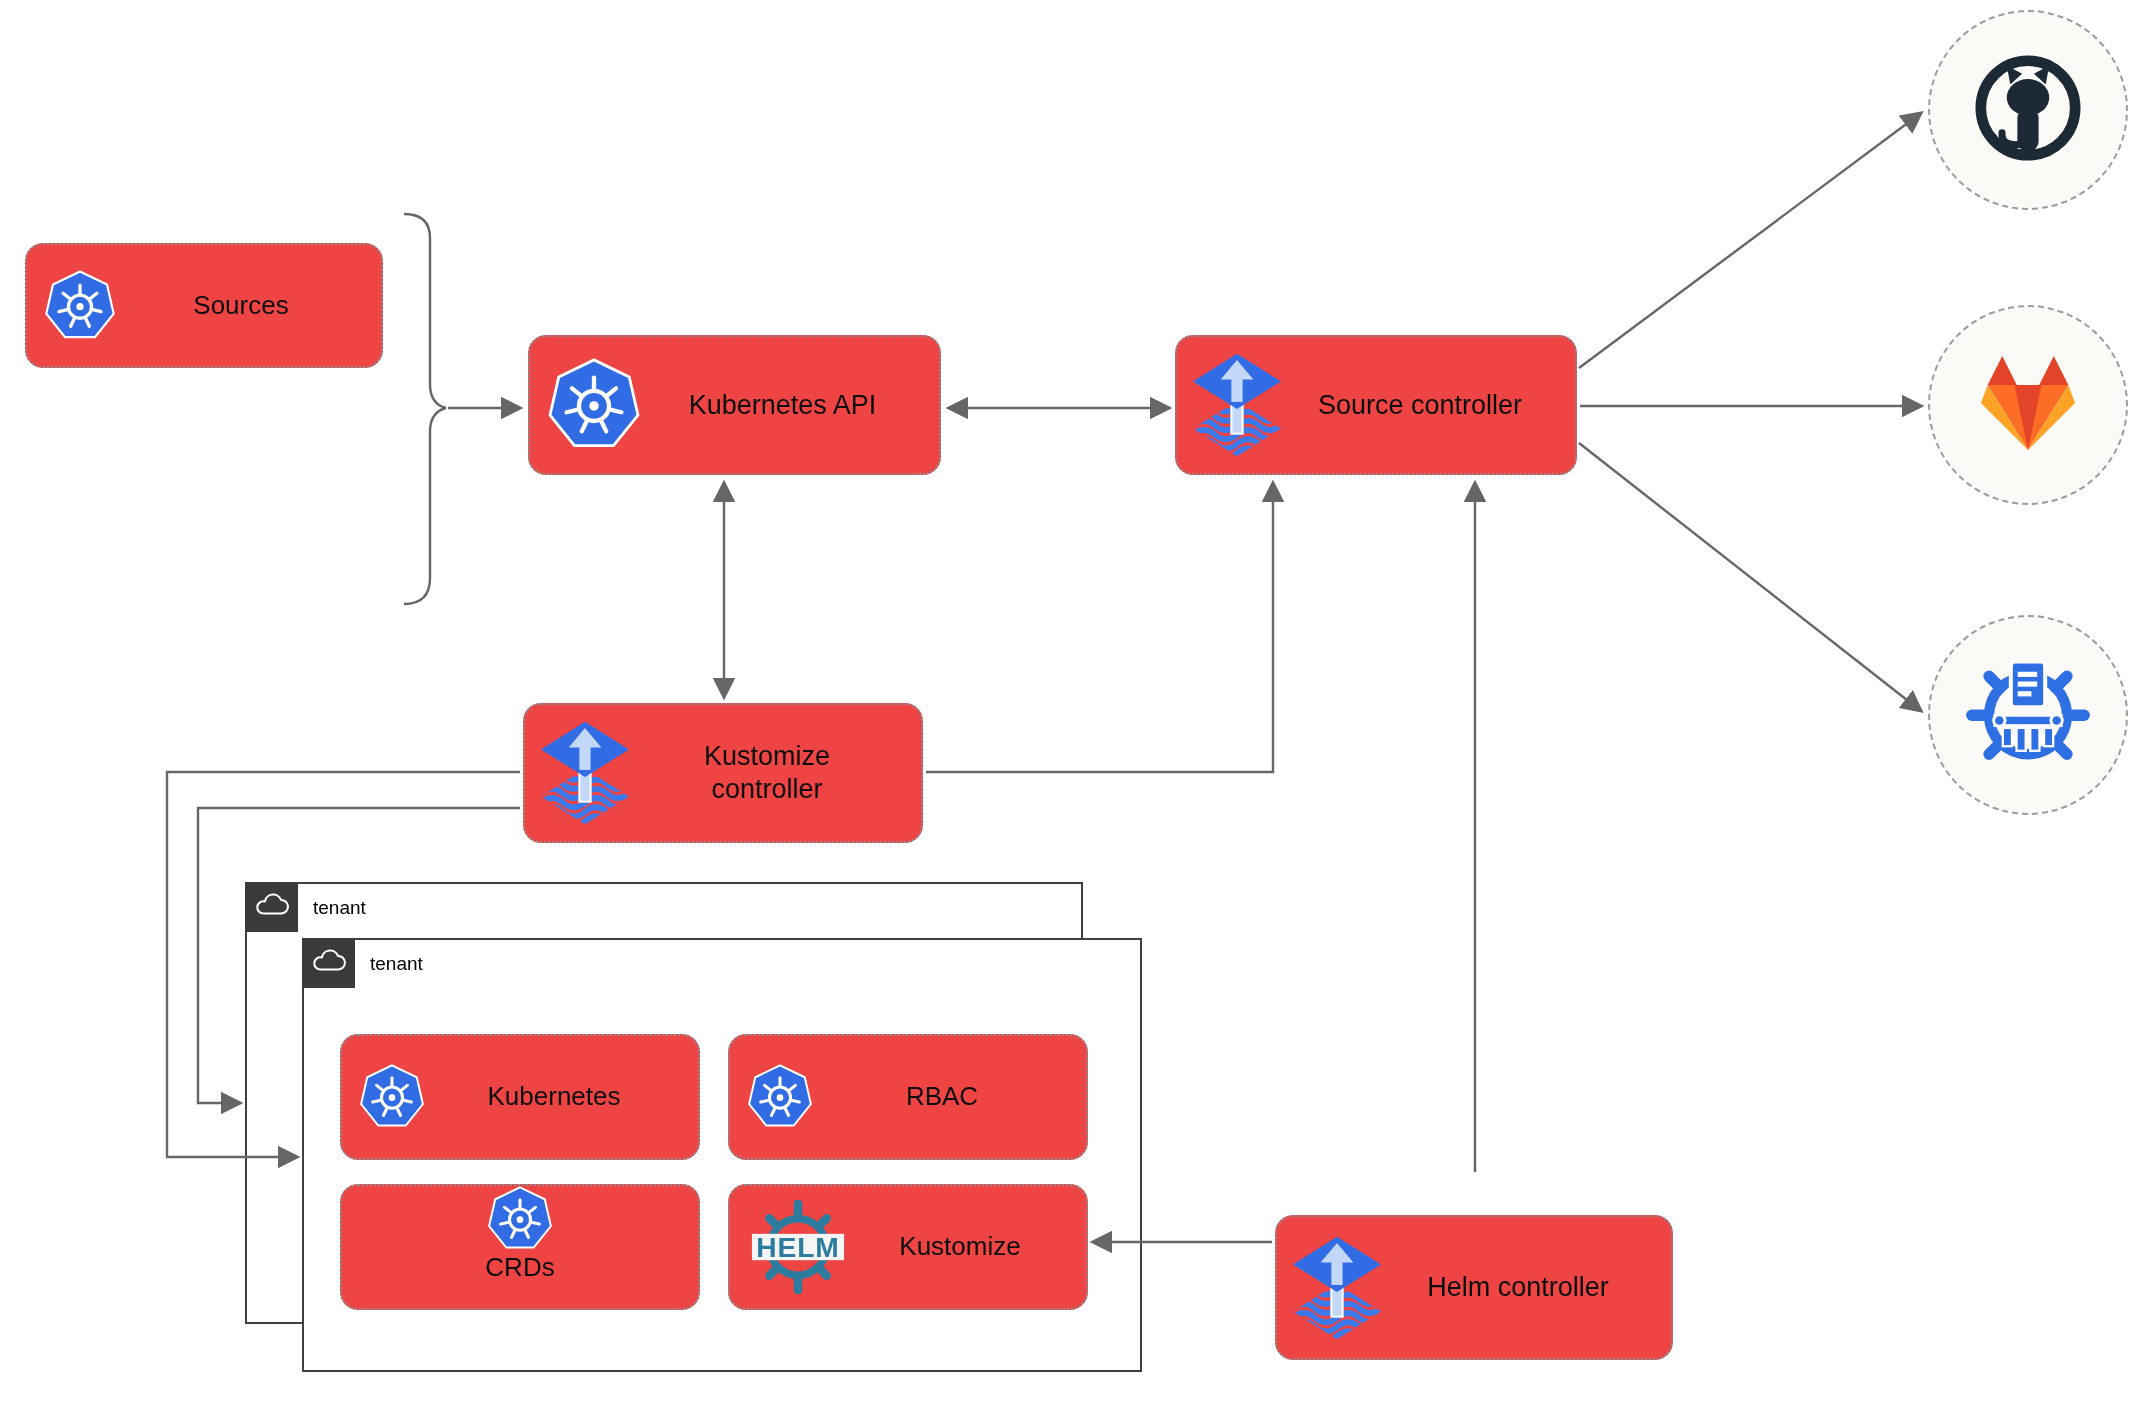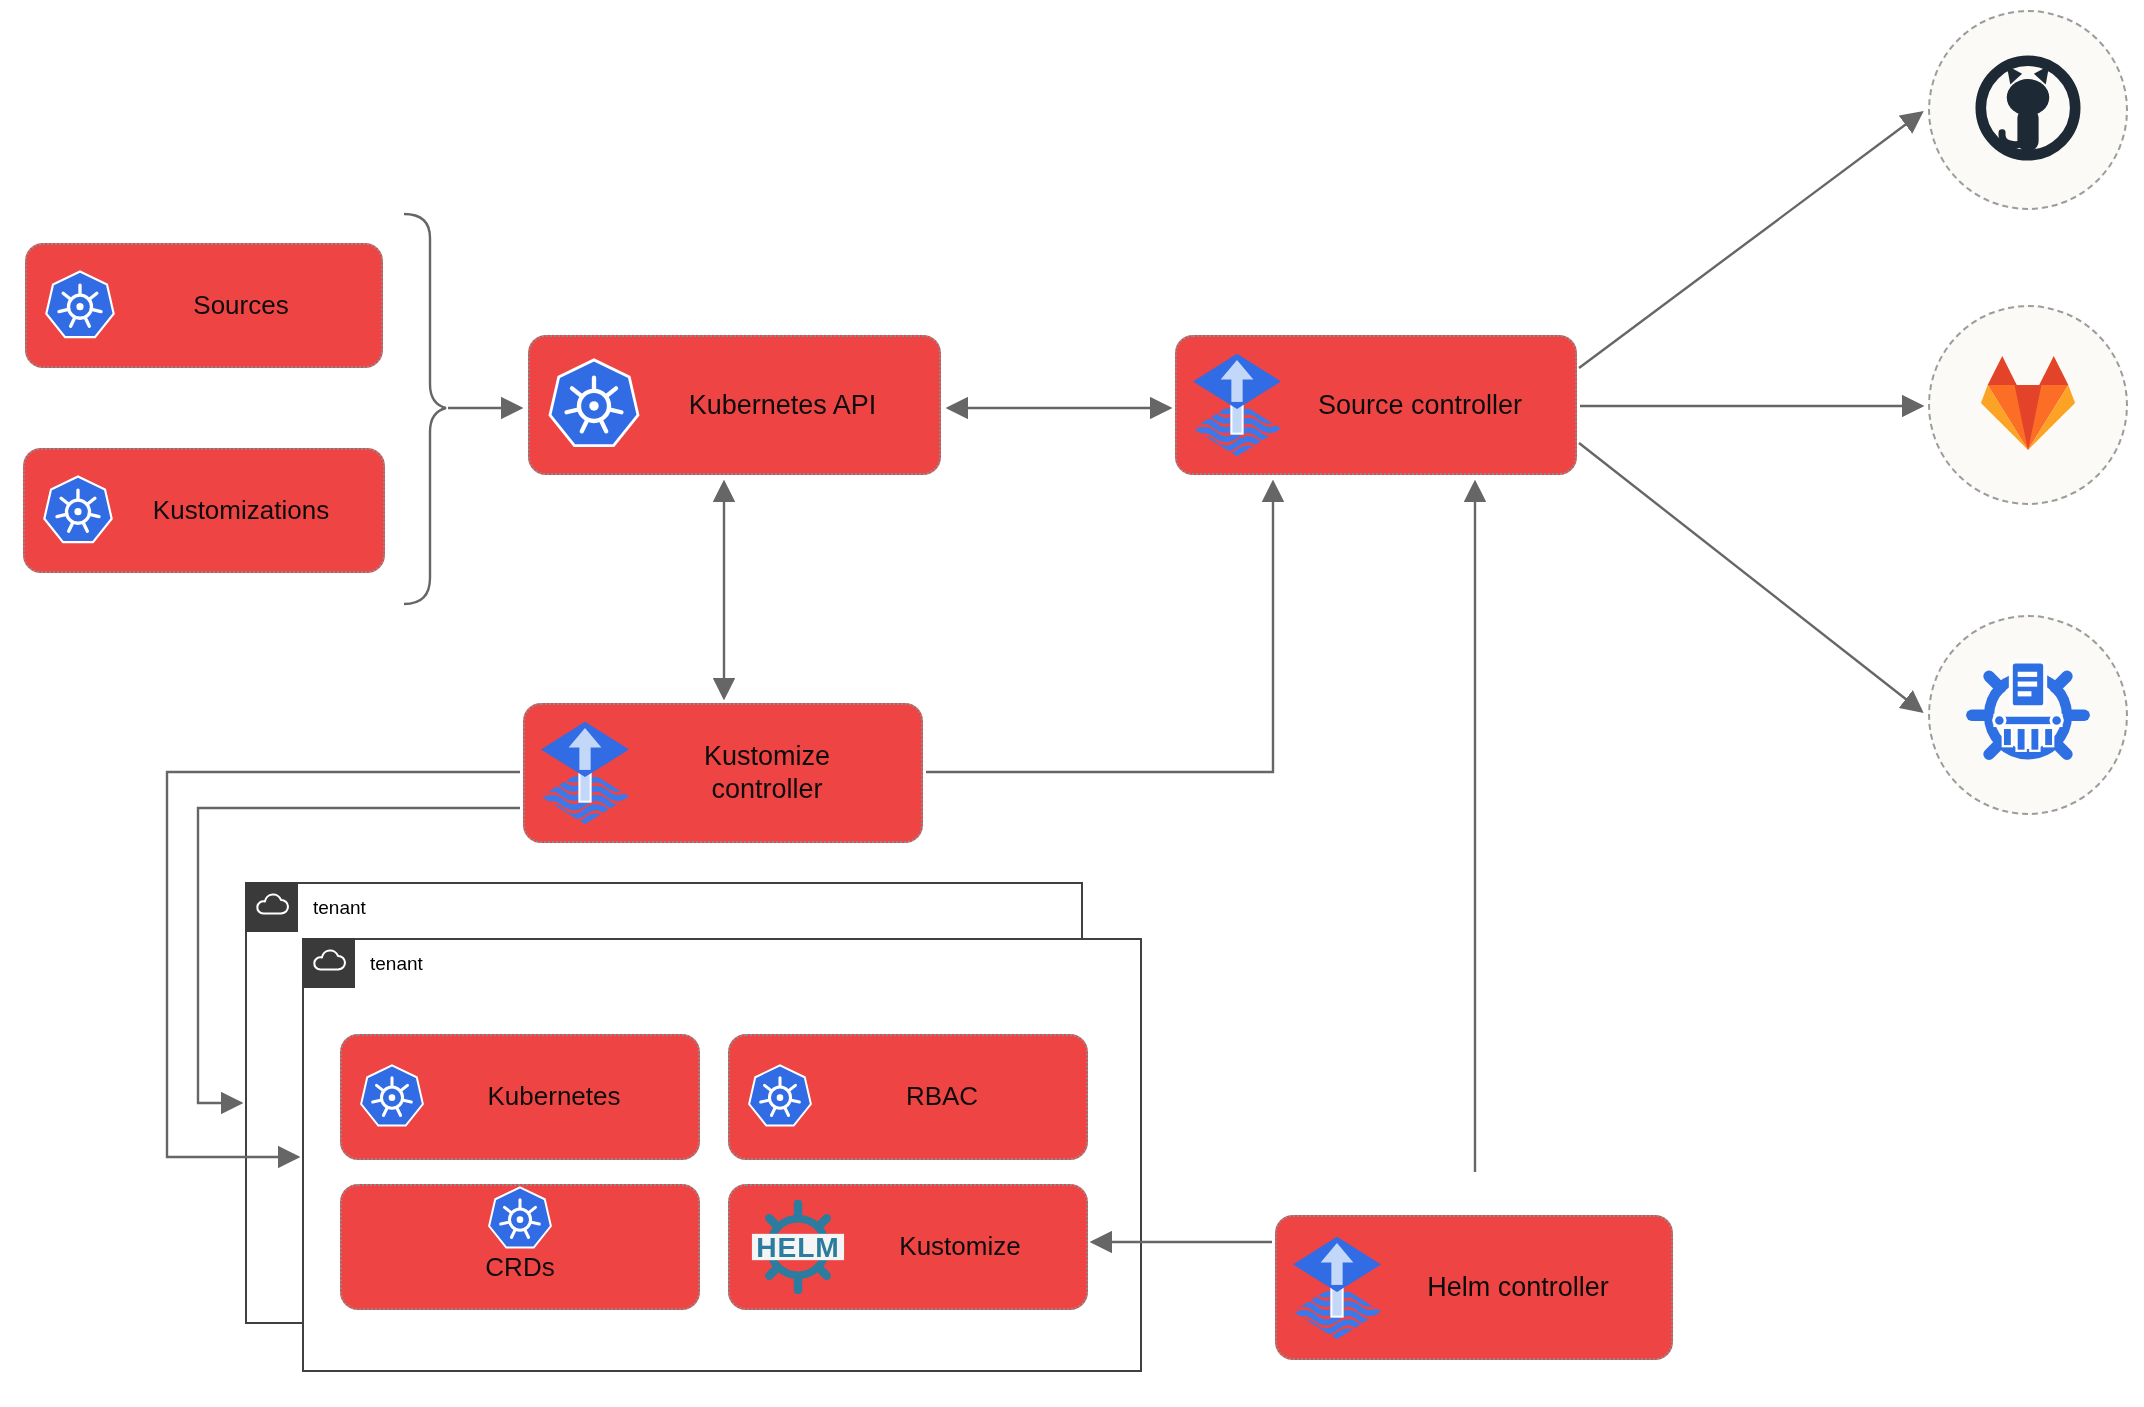--- a/index.html
+++ b/index.html
@@ -66,39 +66,20 @@
             <line x1="50" y1="51" x2="20.8" y2="57.7"></line>
           <line x1="50" y1="51" x2="26.6" y2="32.3"></line>
         </g>
         <circle cx="50" cy="51" r="16" fill="#326ce5" stroke="#ffffff" stroke-width="4.6"></circle>
         <circle cx="50" cy="51" r="5" fill="#ffffff"></circle>
       </svg>
     </span>
     <span class="label">Sources</span>
   </div>
 
-  <div class="node" style="left:23px;top:448px;width:362px;height:125px;">
-    <span class="icon">
-      <svg width="74" height="72" viewBox="0 0 100 100">
-        <polygon points="50,2 87.5,20.1 96.8,60.7 70.8,93.2 29.2,93.2 3.2,60.7 12.5,20.1" fill="#326ce5" stroke="#ffffff" stroke-width="3"></polygon>
-        <g stroke="#ffffff" stroke-width="4.6" stroke-linecap="round">
-          <line x1="50" y1="51" x2="50" y2="21"></line>
-            <line x1="50" y1="51" x2="73.4" y2="32.3"></line>
-          <line x1="50" y1="51" x2="79.2" y2="57.7"></line>
-            <line x1="50" y1="51" x2="63" y2="78"></line>
-          <line x1="50" y1="51" x2="37" y2="78"></line>
-            <line x1="50" y1="51" x2="20.8" y2="57.7"></line>
-          <line x1="50" y1="51" x2="26.6" y2="32.3"></line>
-        </g>
-        <circle cx="50" cy="51" r="16" fill="#326ce5" stroke="#ffffff" stroke-width="4.6"></circle>
-        <circle cx="50" cy="51" r="5" fill="#ffffff"></circle>
-      </svg>
-    </span>
-    <span class="label">Kustomizations</span>
-  </div>
 
   <div class="node" style="left:528px;top:335px;width:413px;height:140px;">
     <span class="icon">
       <svg width="96" height="94" viewBox="0 0 100 100">
         <polygon points="50,2 87.5,20.1 96.8,60.7 70.8,93.2 29.2,93.2 3.2,60.7 12.5,20.1" fill="#326ce5" stroke="#ffffff" stroke-width="3"></polygon>
         <g stroke="#ffffff" stroke-width="4.6" stroke-linecap="round">
           <line x1="50" y1="51" x2="50" y2="21"></line>
             <line x1="50" y1="51" x2="73.4" y2="32.3"></line>
           <line x1="50" y1="51" x2="79.2" y2="57.7"></line>
             <line x1="50" y1="51" x2="63" y2="78"></line>

